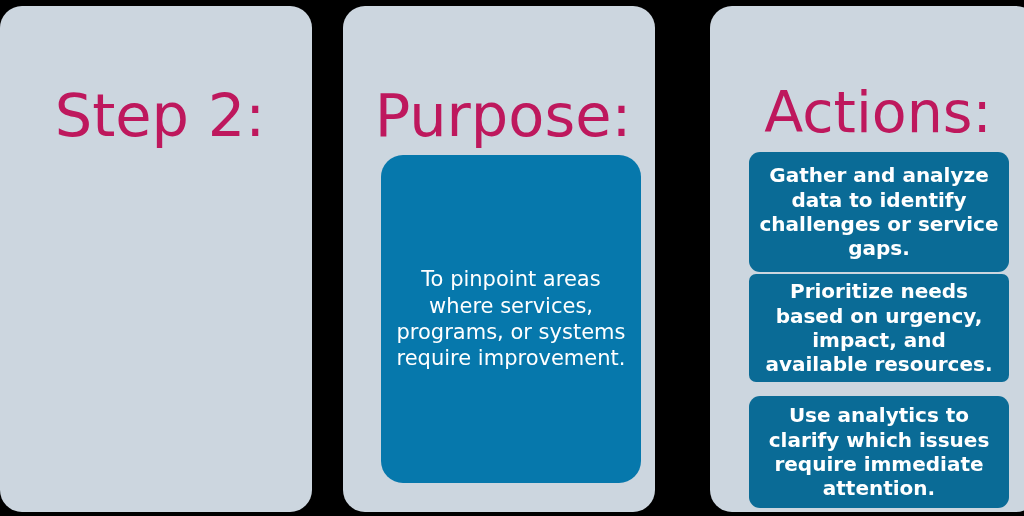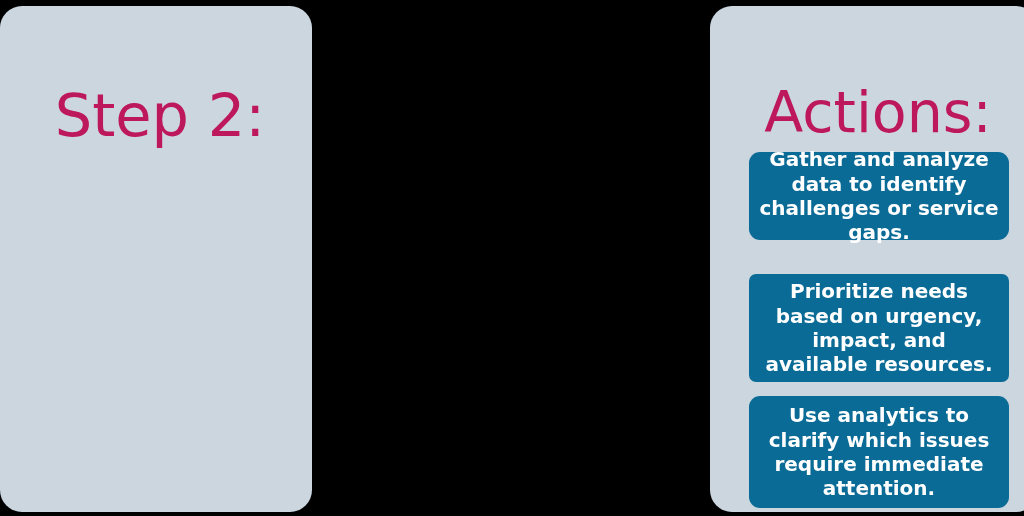--- a/index.html
+++ b/index.html
@@ -84,41 +84,47 @@
     width: 260px;
     background: #0a6b96;
     border-radius: 11px;
     display: flex;
     align-items: center;
     justify-content: center;
     box-sizing: border-box;
     padding: 8px 10px;
   }
 
-  #action-card-0 { top: 146px; height: 88px; }
+  #action-card-0 { top: 146px; height: 120px; }
   #action-card-1 { top: 268px; height: 108px; border-radius: 7px; }
   #action-card-2 { top: 390px; height: 112px;  }
 
   .action-card .card-text {
     color: #ffffff;
     font-size: 20px;
     line-height: 1.22;
     text-align: center;
     font-weight: 600;
   }
 </style>
 </head>
 <body>
 
 <div id="infographic">
 
   <section class="panel" id="panel-step">
     <h2 class="panel-heading">Step 2:</h2>
   </section>
 
+  <section class="panel" id="panel-purpose">
+    <h2 class="panel-heading">Purpose:</h2>
+    <div class="purpose-card">
+      <p class="card-text">To pinpoint areas where services, programs, or systems require improvement.</p>
+    </div>
+  </section>
 
   <section class="panel" id="panel-actions">
     <h2 class="panel-heading">Actions:</h2>
 
     <div class="action-card" id="action-card-0">
       <p class="card-text">Gather and analyze data to identify challenges or service gaps.</p>
     </div>
 
     <div class="action-card" id="action-card-1">
       <p class="card-text">Prioritize needs based on urgency, impact, and available resources.</p>

